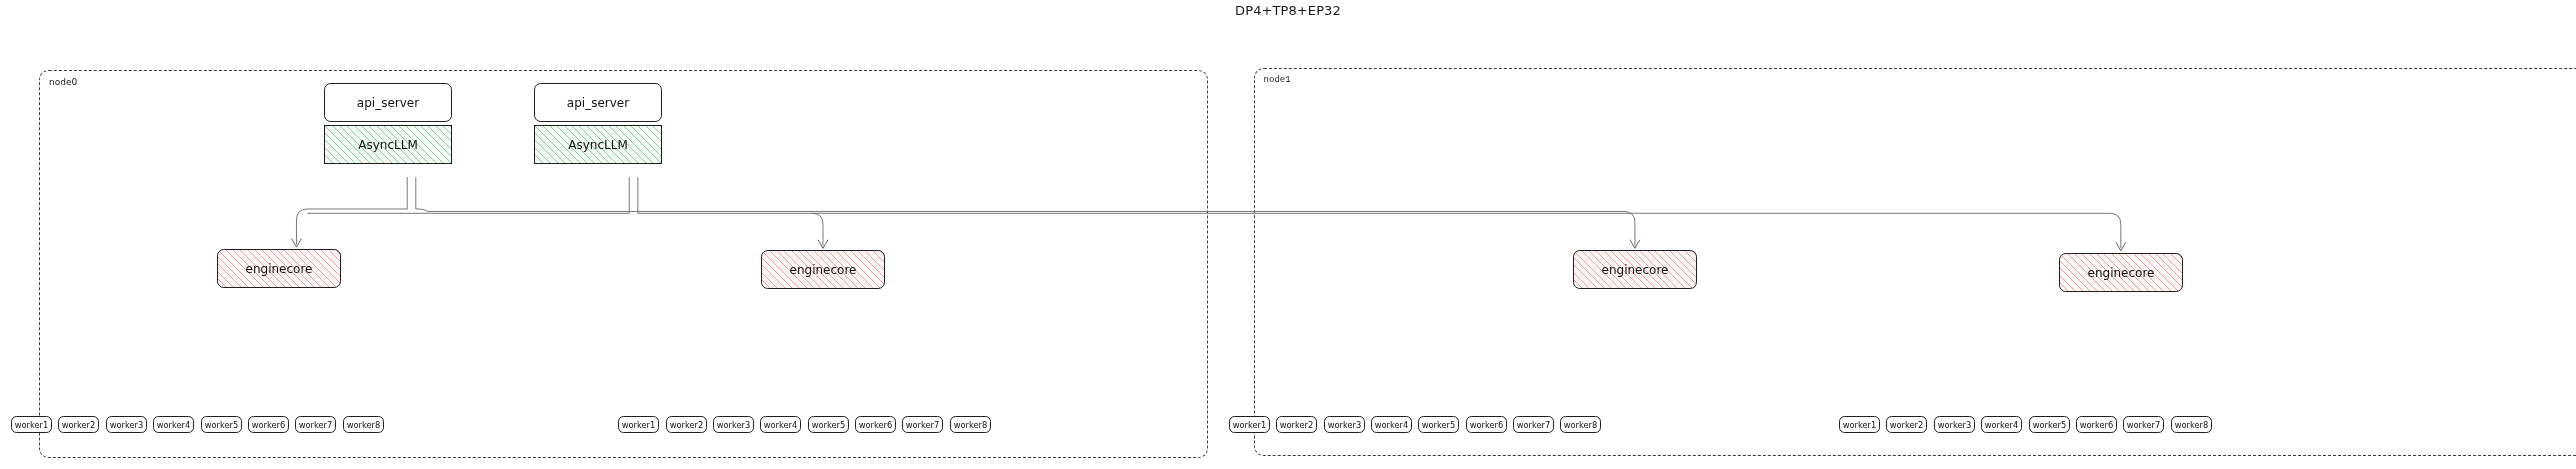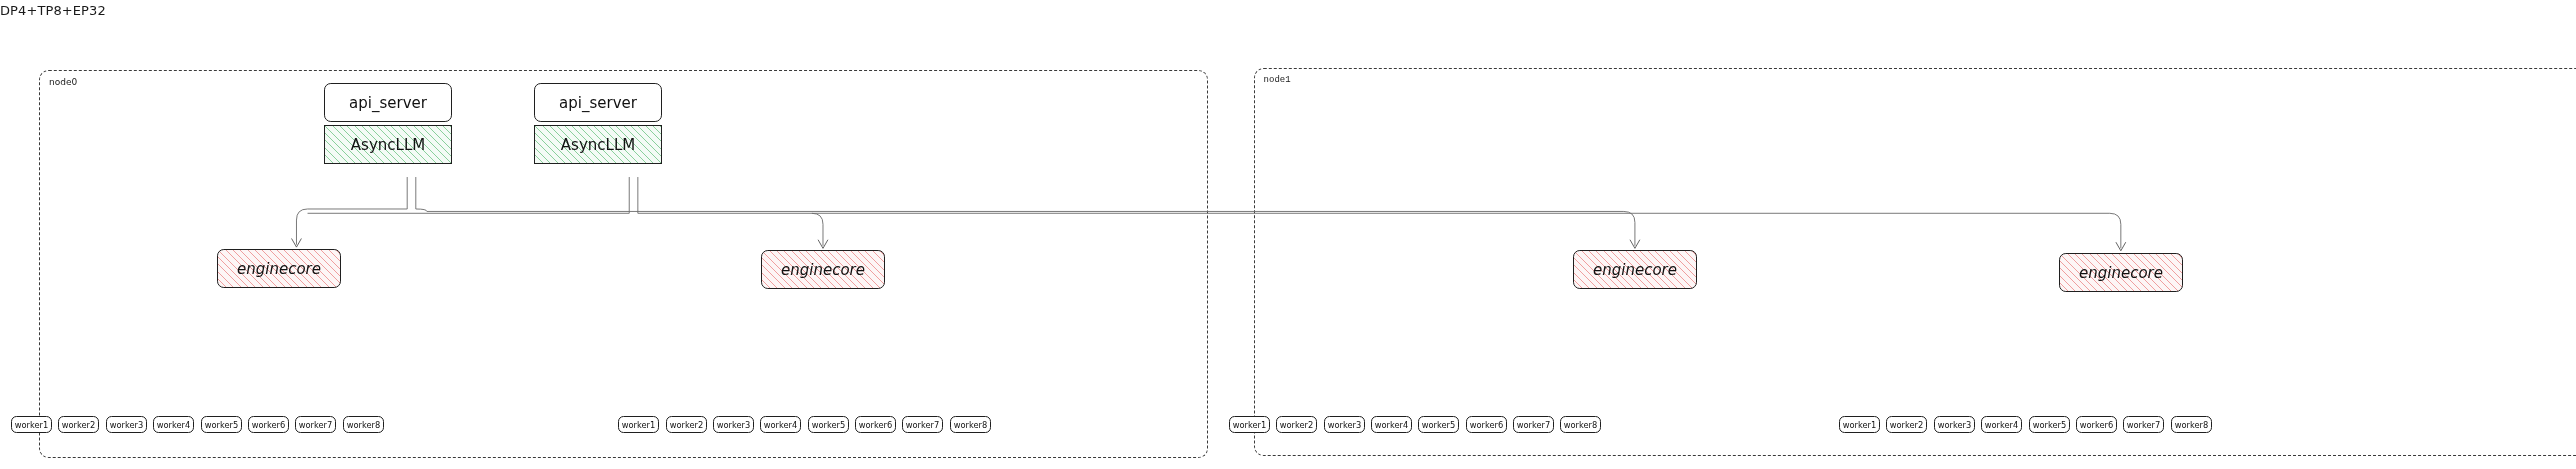--- a/index.html
+++ b/index.html
@@ -20,20 +20,21 @@
     width: 2576px;
     height: 469px;
   }
 
   
   .diagram-title {
     position: absolute;
     left: 0;
     top: 3.1px;
     width: 2576px;
+    text-align: center;
     font-size: 13px;
     color: #1a1a1a;
     letter-spacing: 0.1px;
     font-family: "DejaVu Sans", sans-serif;
   }
 
   
   .node-box {
     position: absolute;
     border: 1px dashed #3a3a3a;
@@ -53,21 +54,21 @@
 
   
   .shape {
     position: absolute;
     box-sizing: border-box;
     border: 1.2px solid #1f1f1f;
     border-radius: 5.5px;
     display: flex;
     align-items: center;
     justify-content: center;
-    font-size: 15px;
+    font-size: 12px;
     color: #111111;
     background: #ffffff;
     white-space: nowrap;
     z-index: 5;
   }
 
   .shape.api-server {
     background: #ffffff;
     border-radius: 6.8px;
   }
@@ -89,21 +90,20 @@
   .shape.enginecore {
     background-color: #fdf6f6;
     background-image: repeating-linear-gradient(
       45deg,
       rgba(235, 130, 130, 0.75) 0px,
       rgba(235, 130, 130, 0.75) 0.7px,
       rgba(0,0,0,0) 0.7px,
       rgba(0,0,0,0) 5.2px
     );
     border-radius: 6.8px;
-    font-style: italic;
   }
 
   .shape .shape-text {
     position: relative;
     z-index: 2;
     padding: 0 3.7px;
   }
 
   
   .worker {

